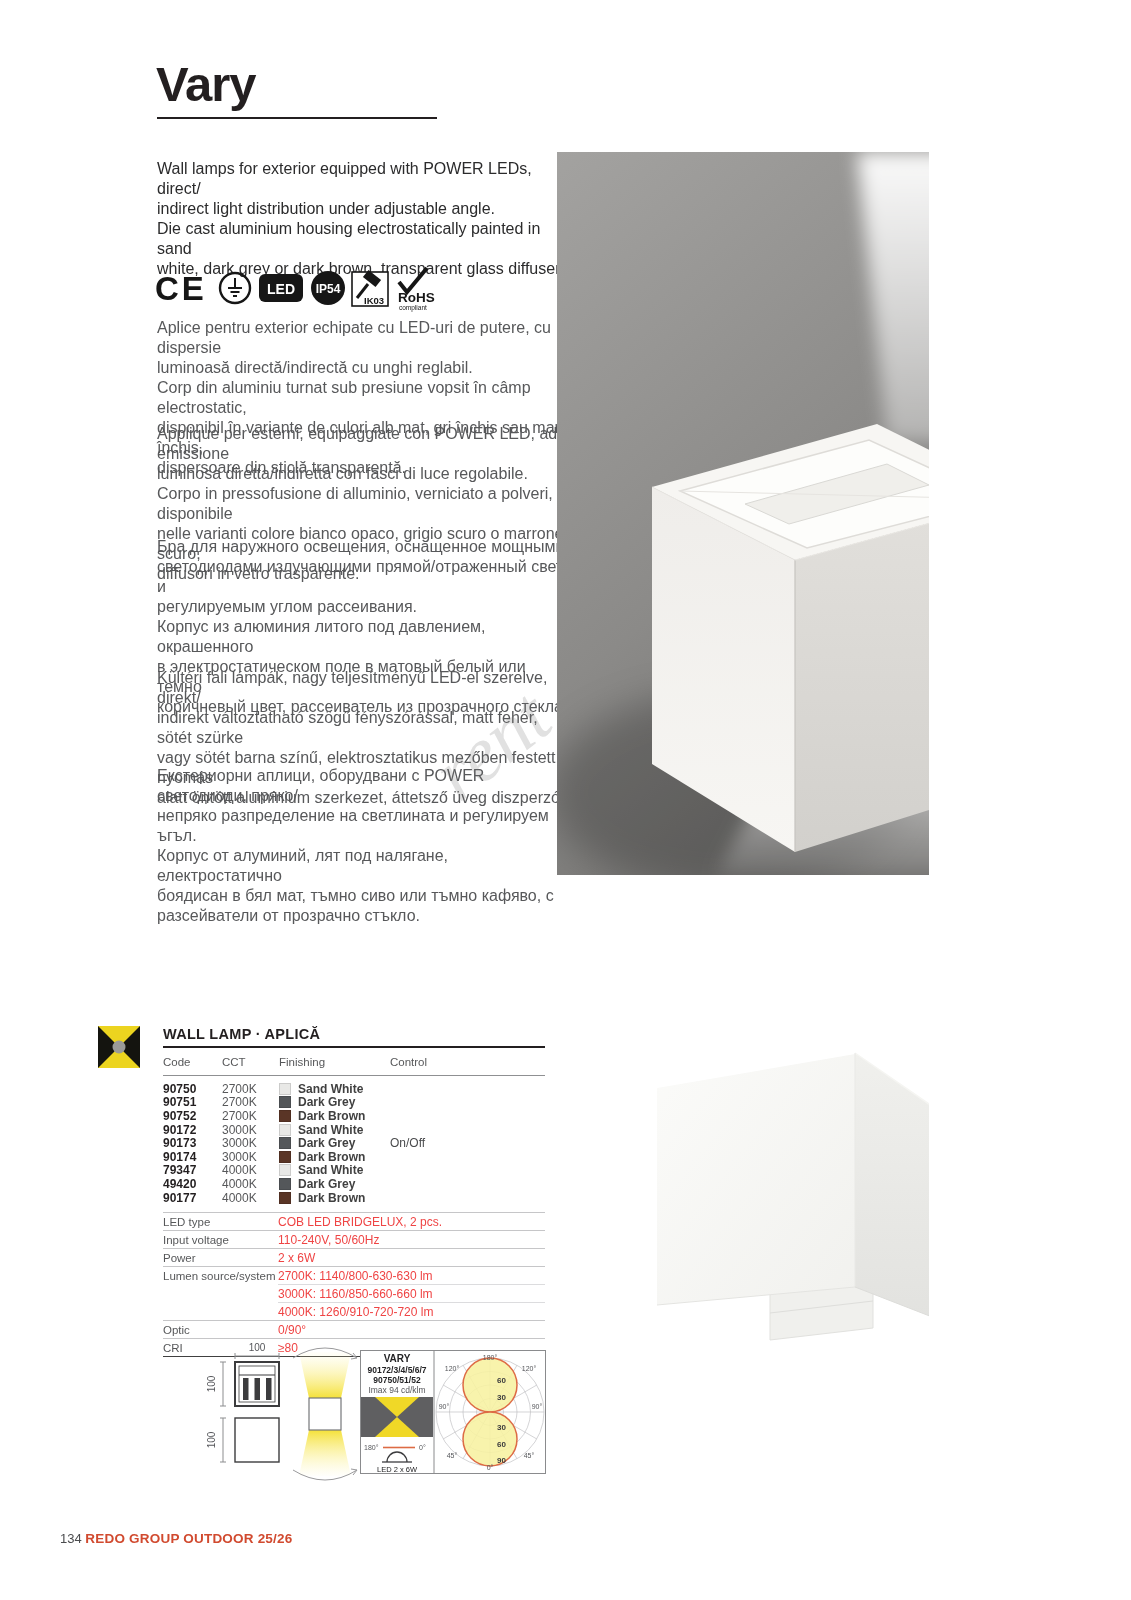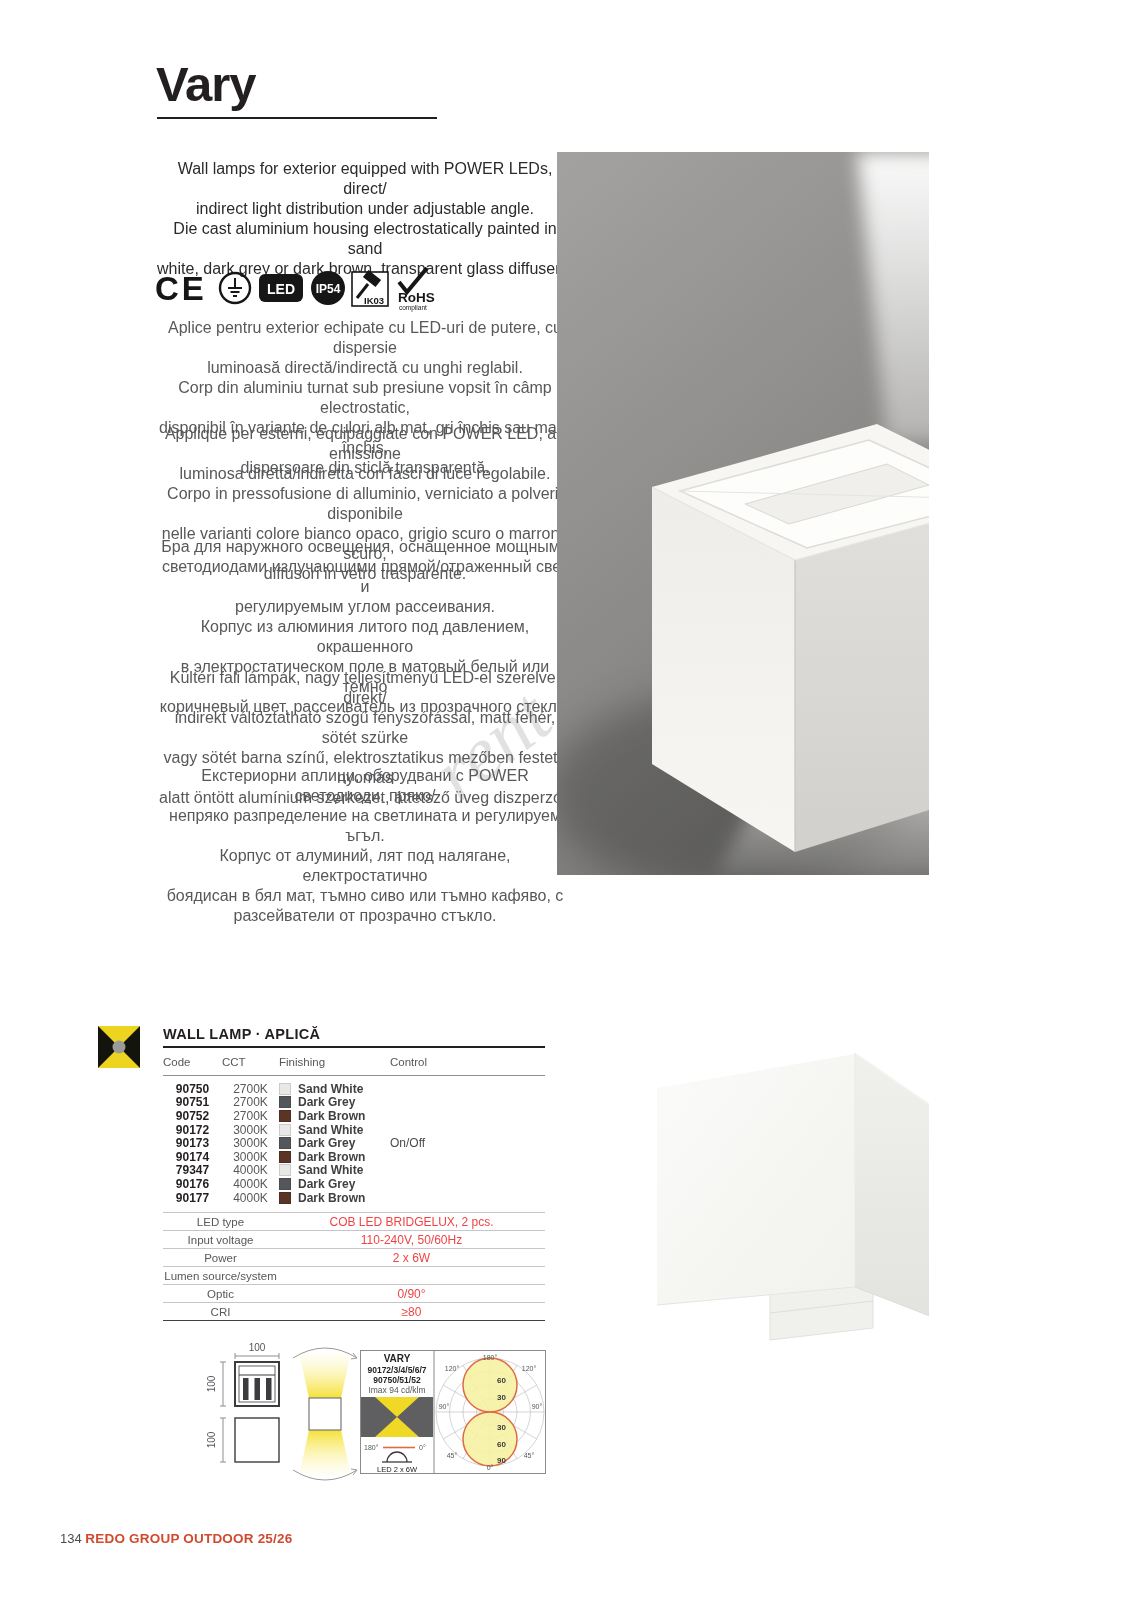--- a/index.html
+++ b/index.html
@@ -1,18 +1,18 @@
 <!DOCTYPE html>
 <html><head>
 <meta charset="utf-8">
 <style>
   html,body { margin:0; padding:0; background:#ffffff; }
   .page {
     position:relative; width:929px; height:1600px; background:#ffffff;
-    font-family:"Liberation Sans", sans-serif; overflow:hidden;text-align:center;
+    font-family:"Liberation Sans", sans-serif; overflow:hidden;
   }
   
   .title { position:absolute; left:156px; top:56px; margin:0; font-size:49px;
            font-weight:700; letter-spacing:-1px; color:#231f20; }
   .title-rule { position:absolute; left:157px; top:117px; width:280px; height:2px;
                 background:#231f20; }
   
   .desc { position:absolute; left:157px; width:416px; margin:0; font-size:16px;
           line-height:20px; color:#57585a; white-space:pre-line; }
   .desc.en { color:#2b2b2c; }
@@ -235,21 +235,21 @@
     </div>
 
     <div class="prow">
       <span class="code">79347</span>
       <span class="cct">4000K</span>
       <span class="sw" style="background: rgb(232, 232, 230);"></span>
       <span class="fin">Sand White</span>
     </div>
 
     <div class="prow">
-      <span class="code">90176</span>
+      <span class="code">49420</span>
       <span class="cct">4000K</span>
       <span class="sw" style="background: rgb(84, 87, 90);"></span>
       <span class="fin">Dark Grey</span>
     </div>
 
     <div class="prow">
       <span class="code">90177</span>
       <span class="cct">4000K</span>
       <span class="sw" style="background: rgb(90, 53, 38);"></span>
       <span class="fin">Dark Brown</span>
@@ -274,20 +274,25 @@
 
     <div class="spec-row">
       <div class="spec-label">Power</div>
       <div class="spec-values">
           <div class="spec-val-line">2 x 6W</div>
         </div>
     </div>
 
     <div class="spec-row">
       <div class="spec-label">Lumen source/system</div>
+      <div class="spec-values">
+          <div class="spec-val-line">2700K: 1140/800-630-630 lm</div>
+          <div class="spec-val-line">3000K: 1160/850-660-660 lm</div>
+          <div class="spec-val-line">4000K: 1260/910-720-720 lm</div>
+        </div>
     </div>
 
     <div class="spec-row">
       <div class="spec-label">Optic</div>
       <div class="spec-values">
           <div class="spec-val-line">0/90°</div>
         </div>
     </div>
 
     <div class="spec-row">

